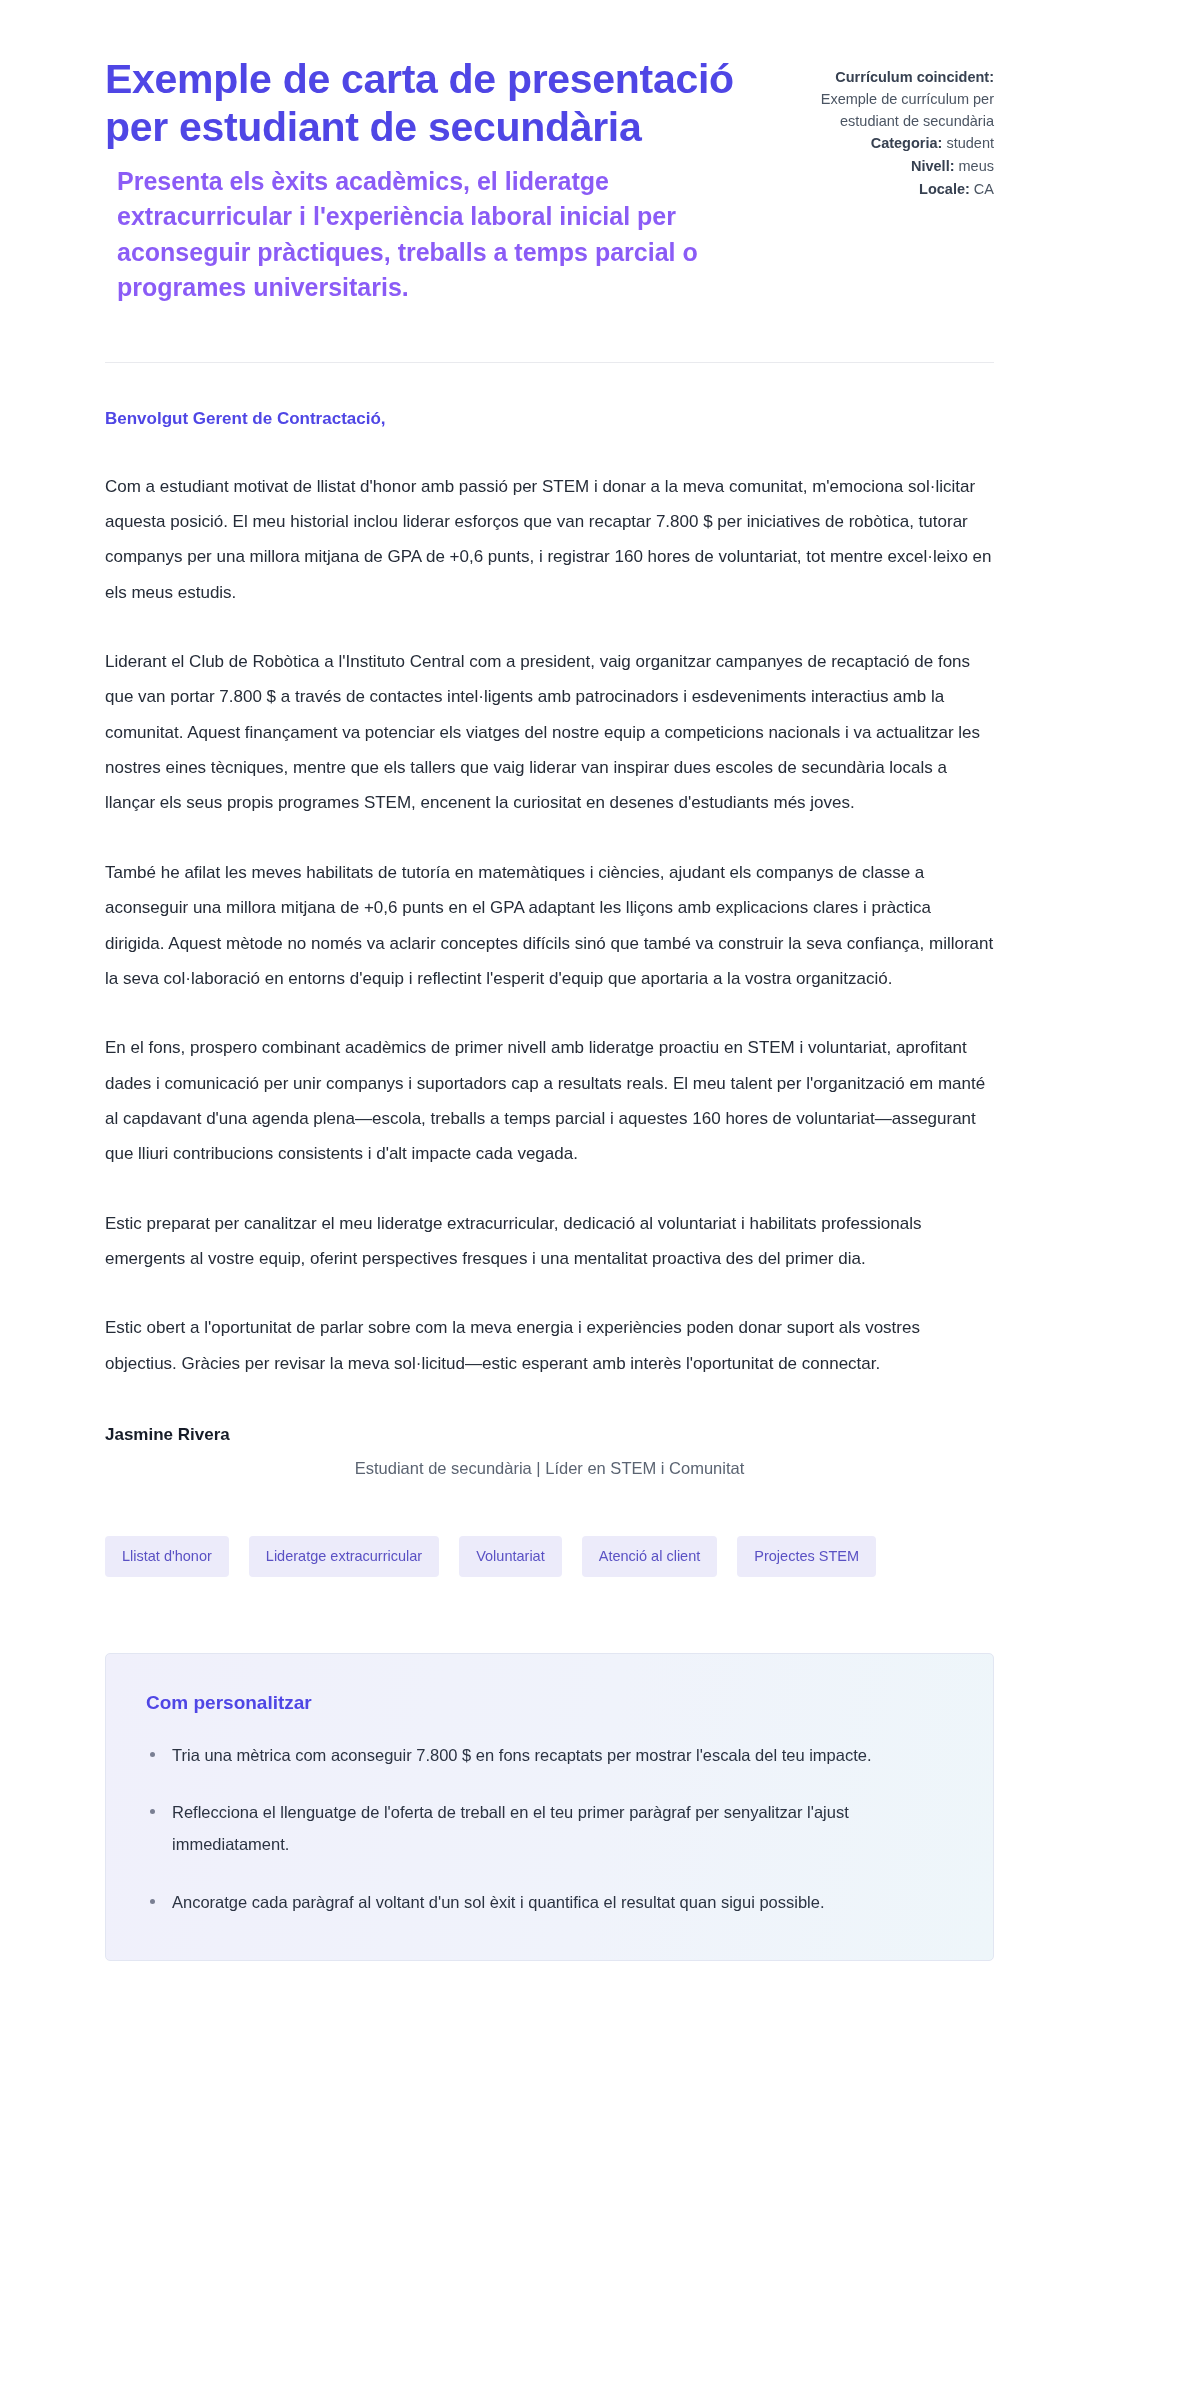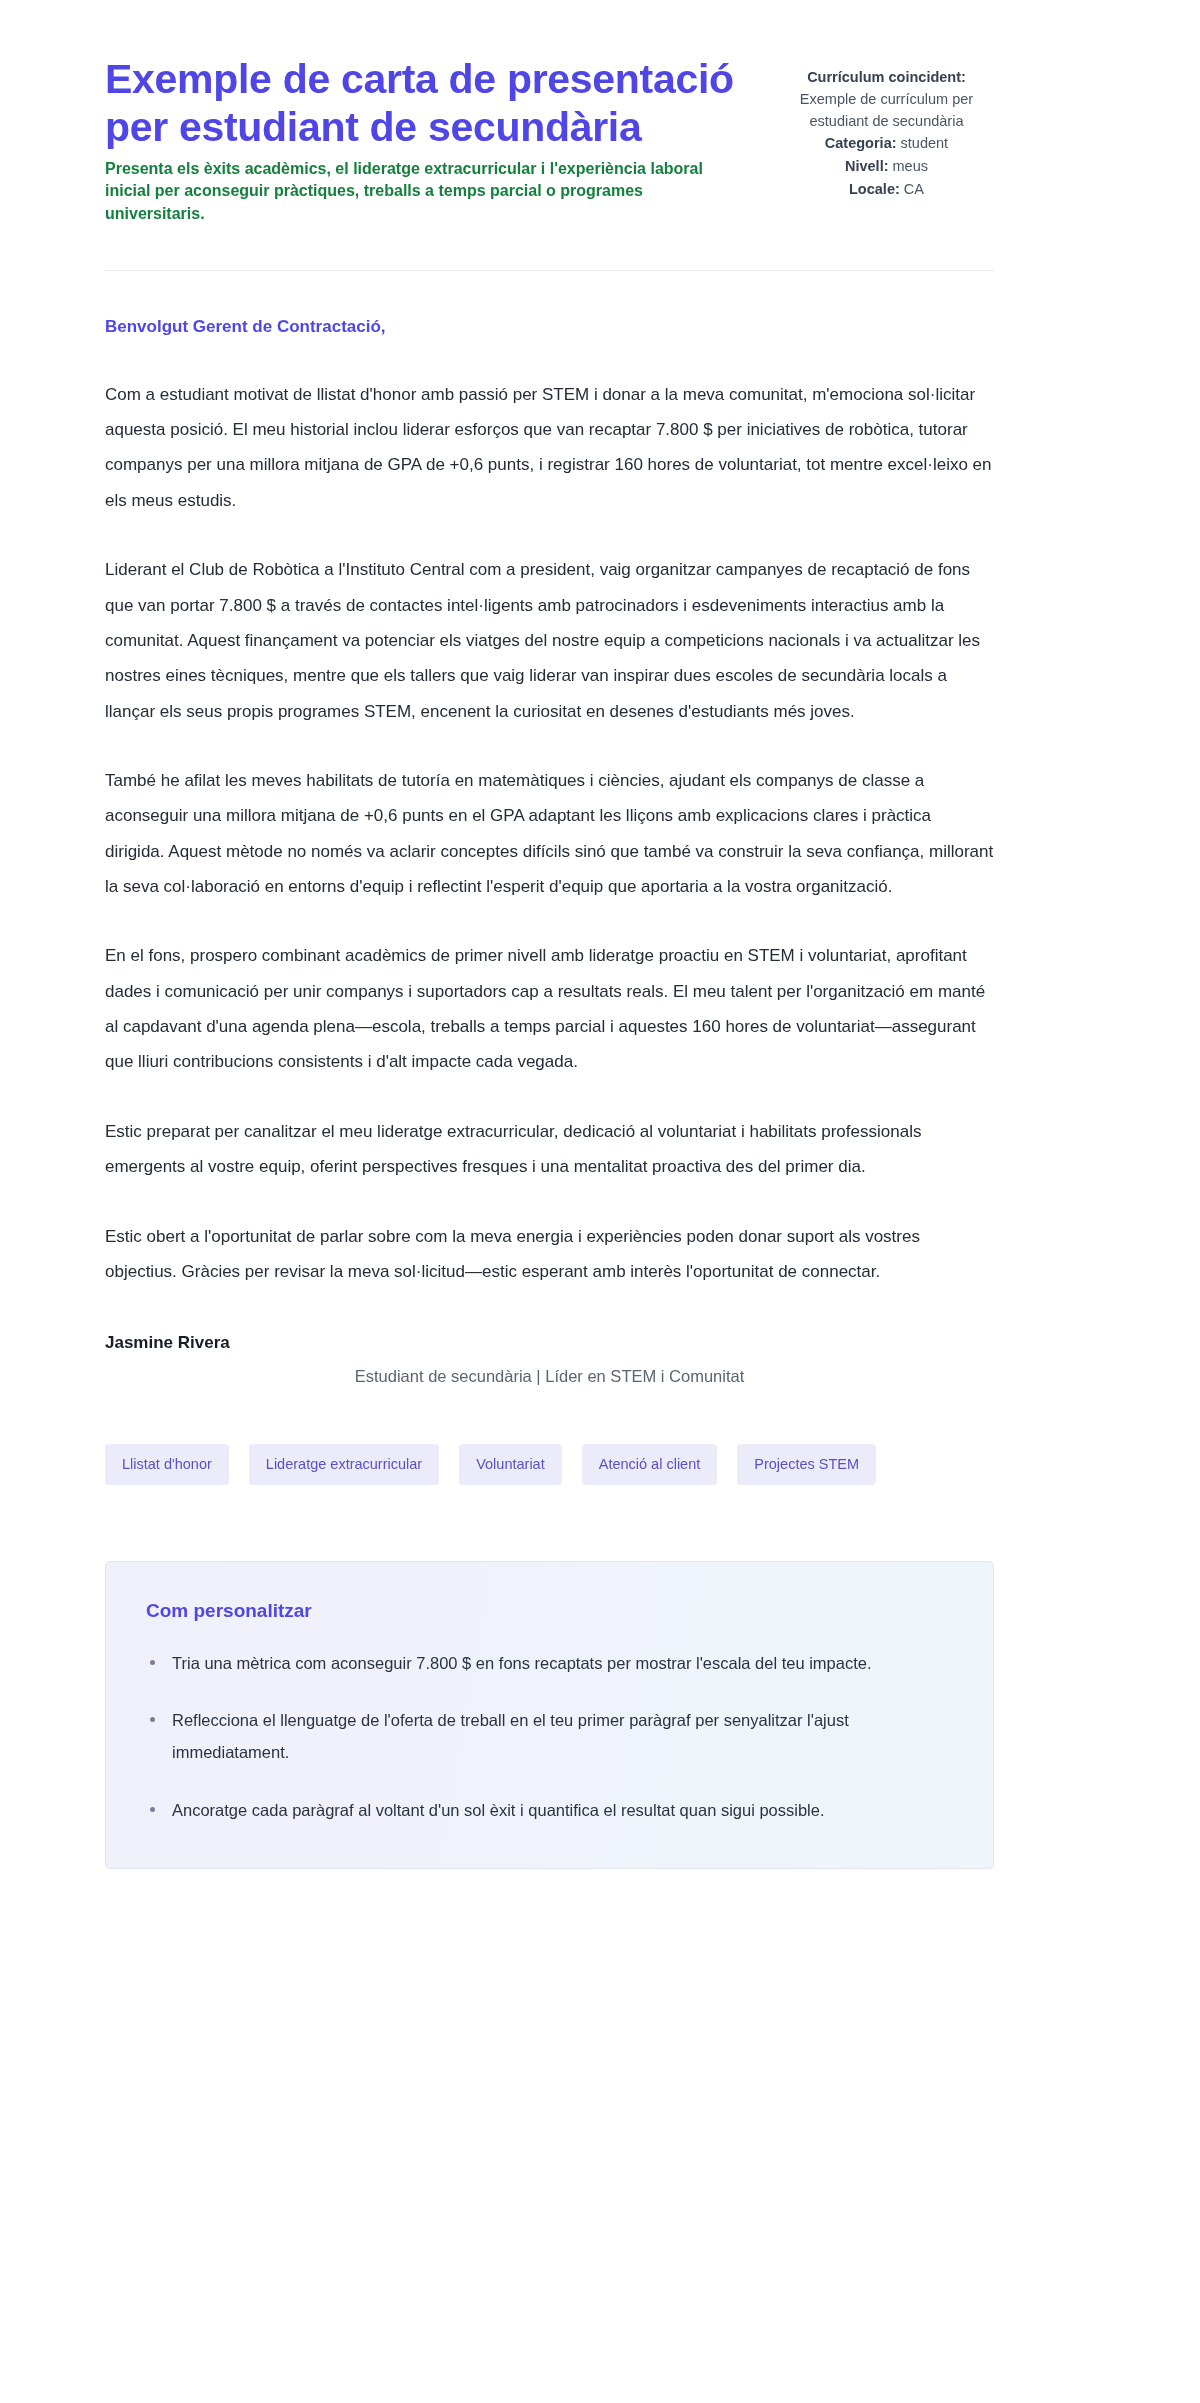--- a/index.html
+++ b/index.html
@@ -34,31 +34,31 @@
   }
   .doc-title {
     font-size: 41px;
     line-height: 1.18;
     font-weight: 700;
     color: #4f46e5;
     margin: 0 0 6px 0;
     letter-spacing: -0.3px;
   }
   .doc-subtitle {
-    font-size: 16px;
+    font-size: 25px;
     line-height: 1.42;
     font-weight: 700;
-    color: #15803d;
-    margin: 0;
+    color: #8b5cf6;
+    margin: 12px;
   }
 
   .meta {
     flex: 0 0 auto;
     width: 215px;
-    text-align: center;
+    text-align: right;
     font-size: 14.5px;
     line-height: 1.5;
     color: #4b5563;
     padding-top: 12px;
   }
   .meta-row {
     margin: 0 0 1px 0;
   }
   .meta-label {
     font-weight: 700;

